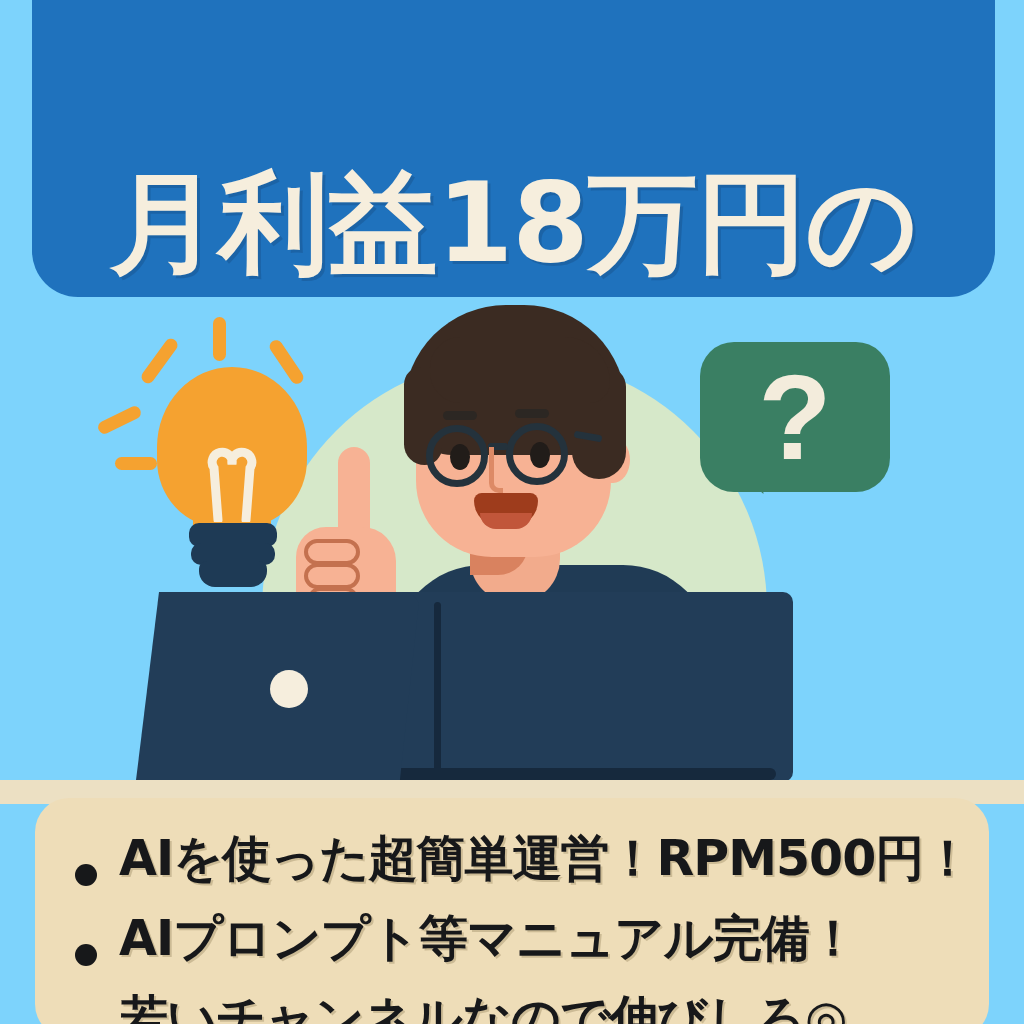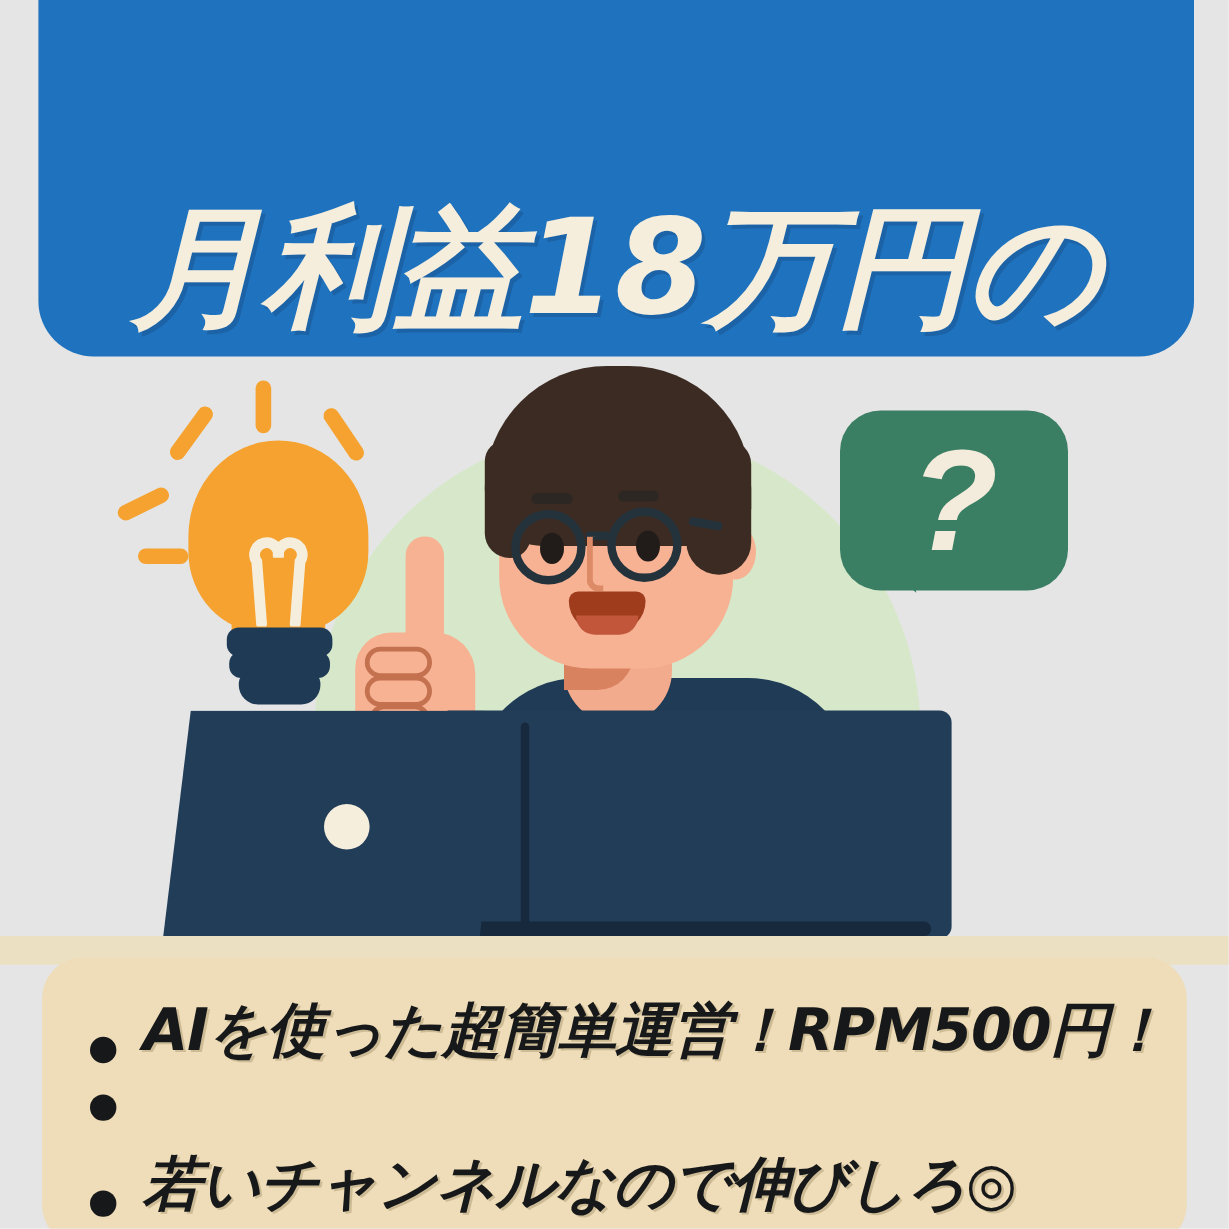--- a/index.html
+++ b/index.html
@@ -5,23 +5,22 @@
 <style>
   * { margin:0; padding:0; box-sizing:border-box; }
   html,body {
     width:1024px; height:1024px;
     font-family:"Liberation Sans","DejaVu Sans",sans-serif;
     overflow:hidden;
   }
   #poster {
     position:relative;
     width:1024px; height:1024px;
-    background:#e5e5e5;
+    background:#7dd3fc;
     overflow:hidden;
-    font-style:italic;
   }
 
   
   #header-banner {
     position:absolute;
     left:32px; top:-40px;
     width:963px; height:337px;
     background:#1f72bd;
     border-radius:0 0 46px 46px;
     display:flex;
@@ -468,20 +467,21 @@
   <div id="desk"></div>
 
   <div id="bullets-panel">
     <ul id="bullet-list">
       <li class="bullet-item">
         <span class="bullet-dot"></span>
         <span class="bullet-text">AIを使った超簡単運営！RPM500円！</span>
       </li>
       <li class="bullet-item">
         <span class="bullet-dot"></span>
+        <span class="bullet-text">AIプロンプト等マニュアル完備！</span>
       </li>
       <li class="bullet-item">
         <span class="bullet-dot"></span>
         <span class="bullet-text">若いチャンネルなので伸びしろ◎</span>
       </li>
     </ul>
   </div>
 
 </div>
 

